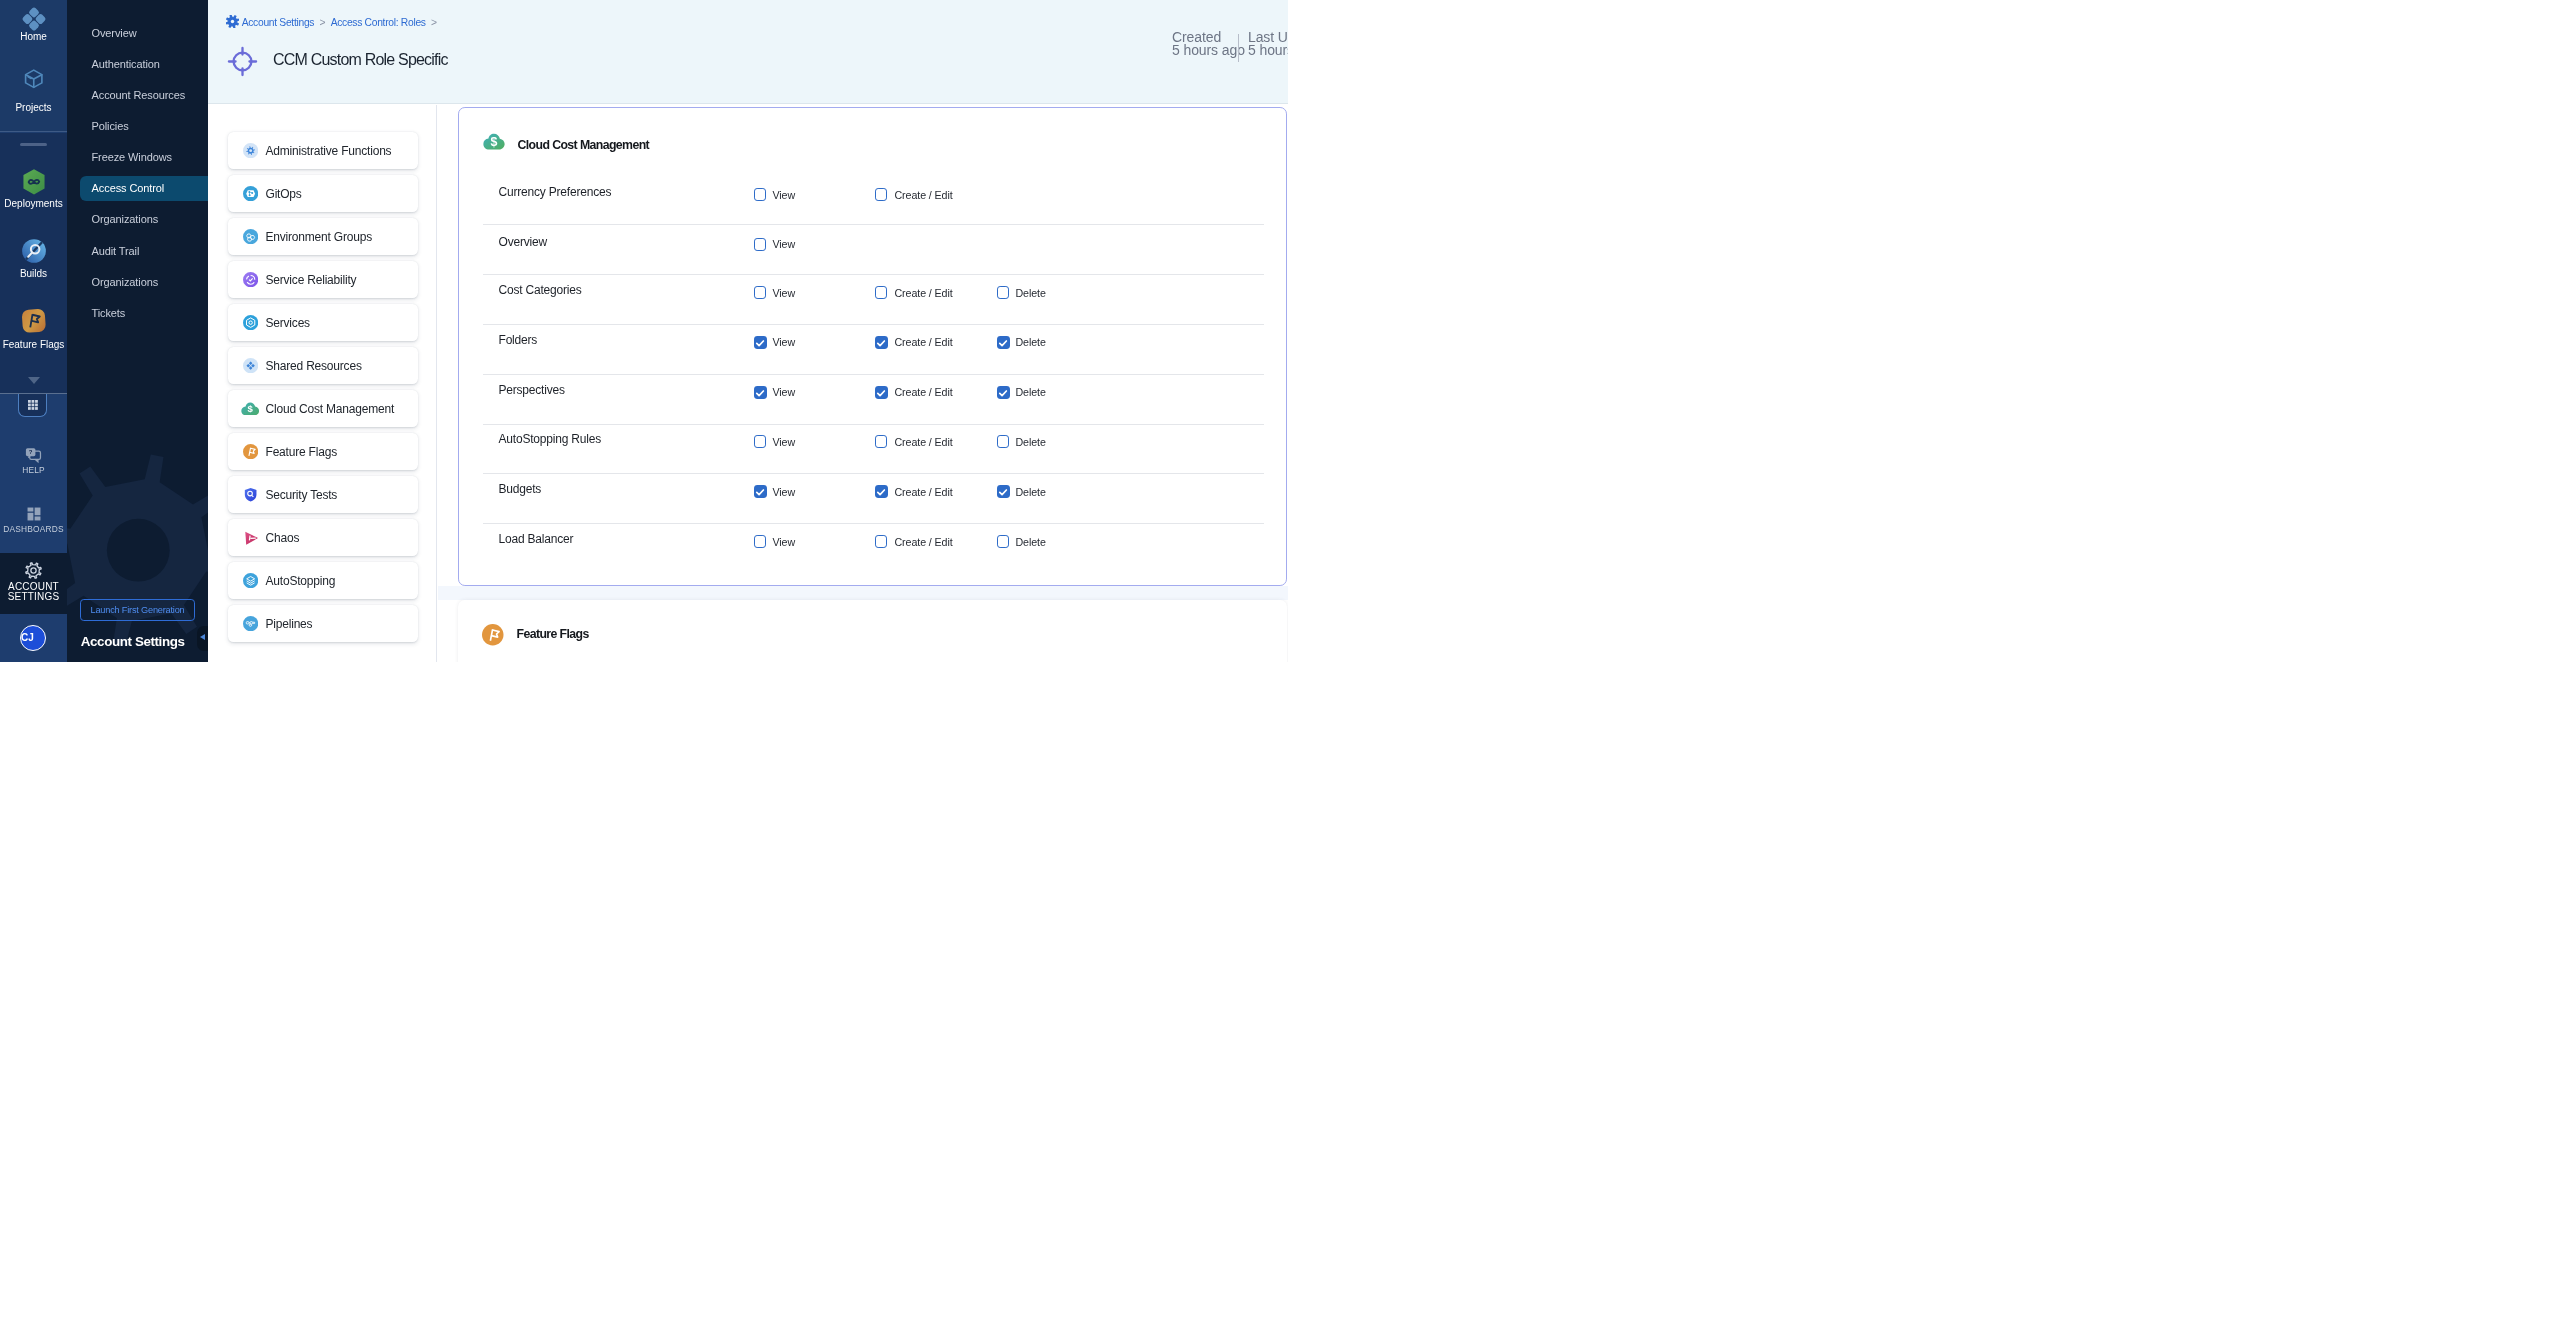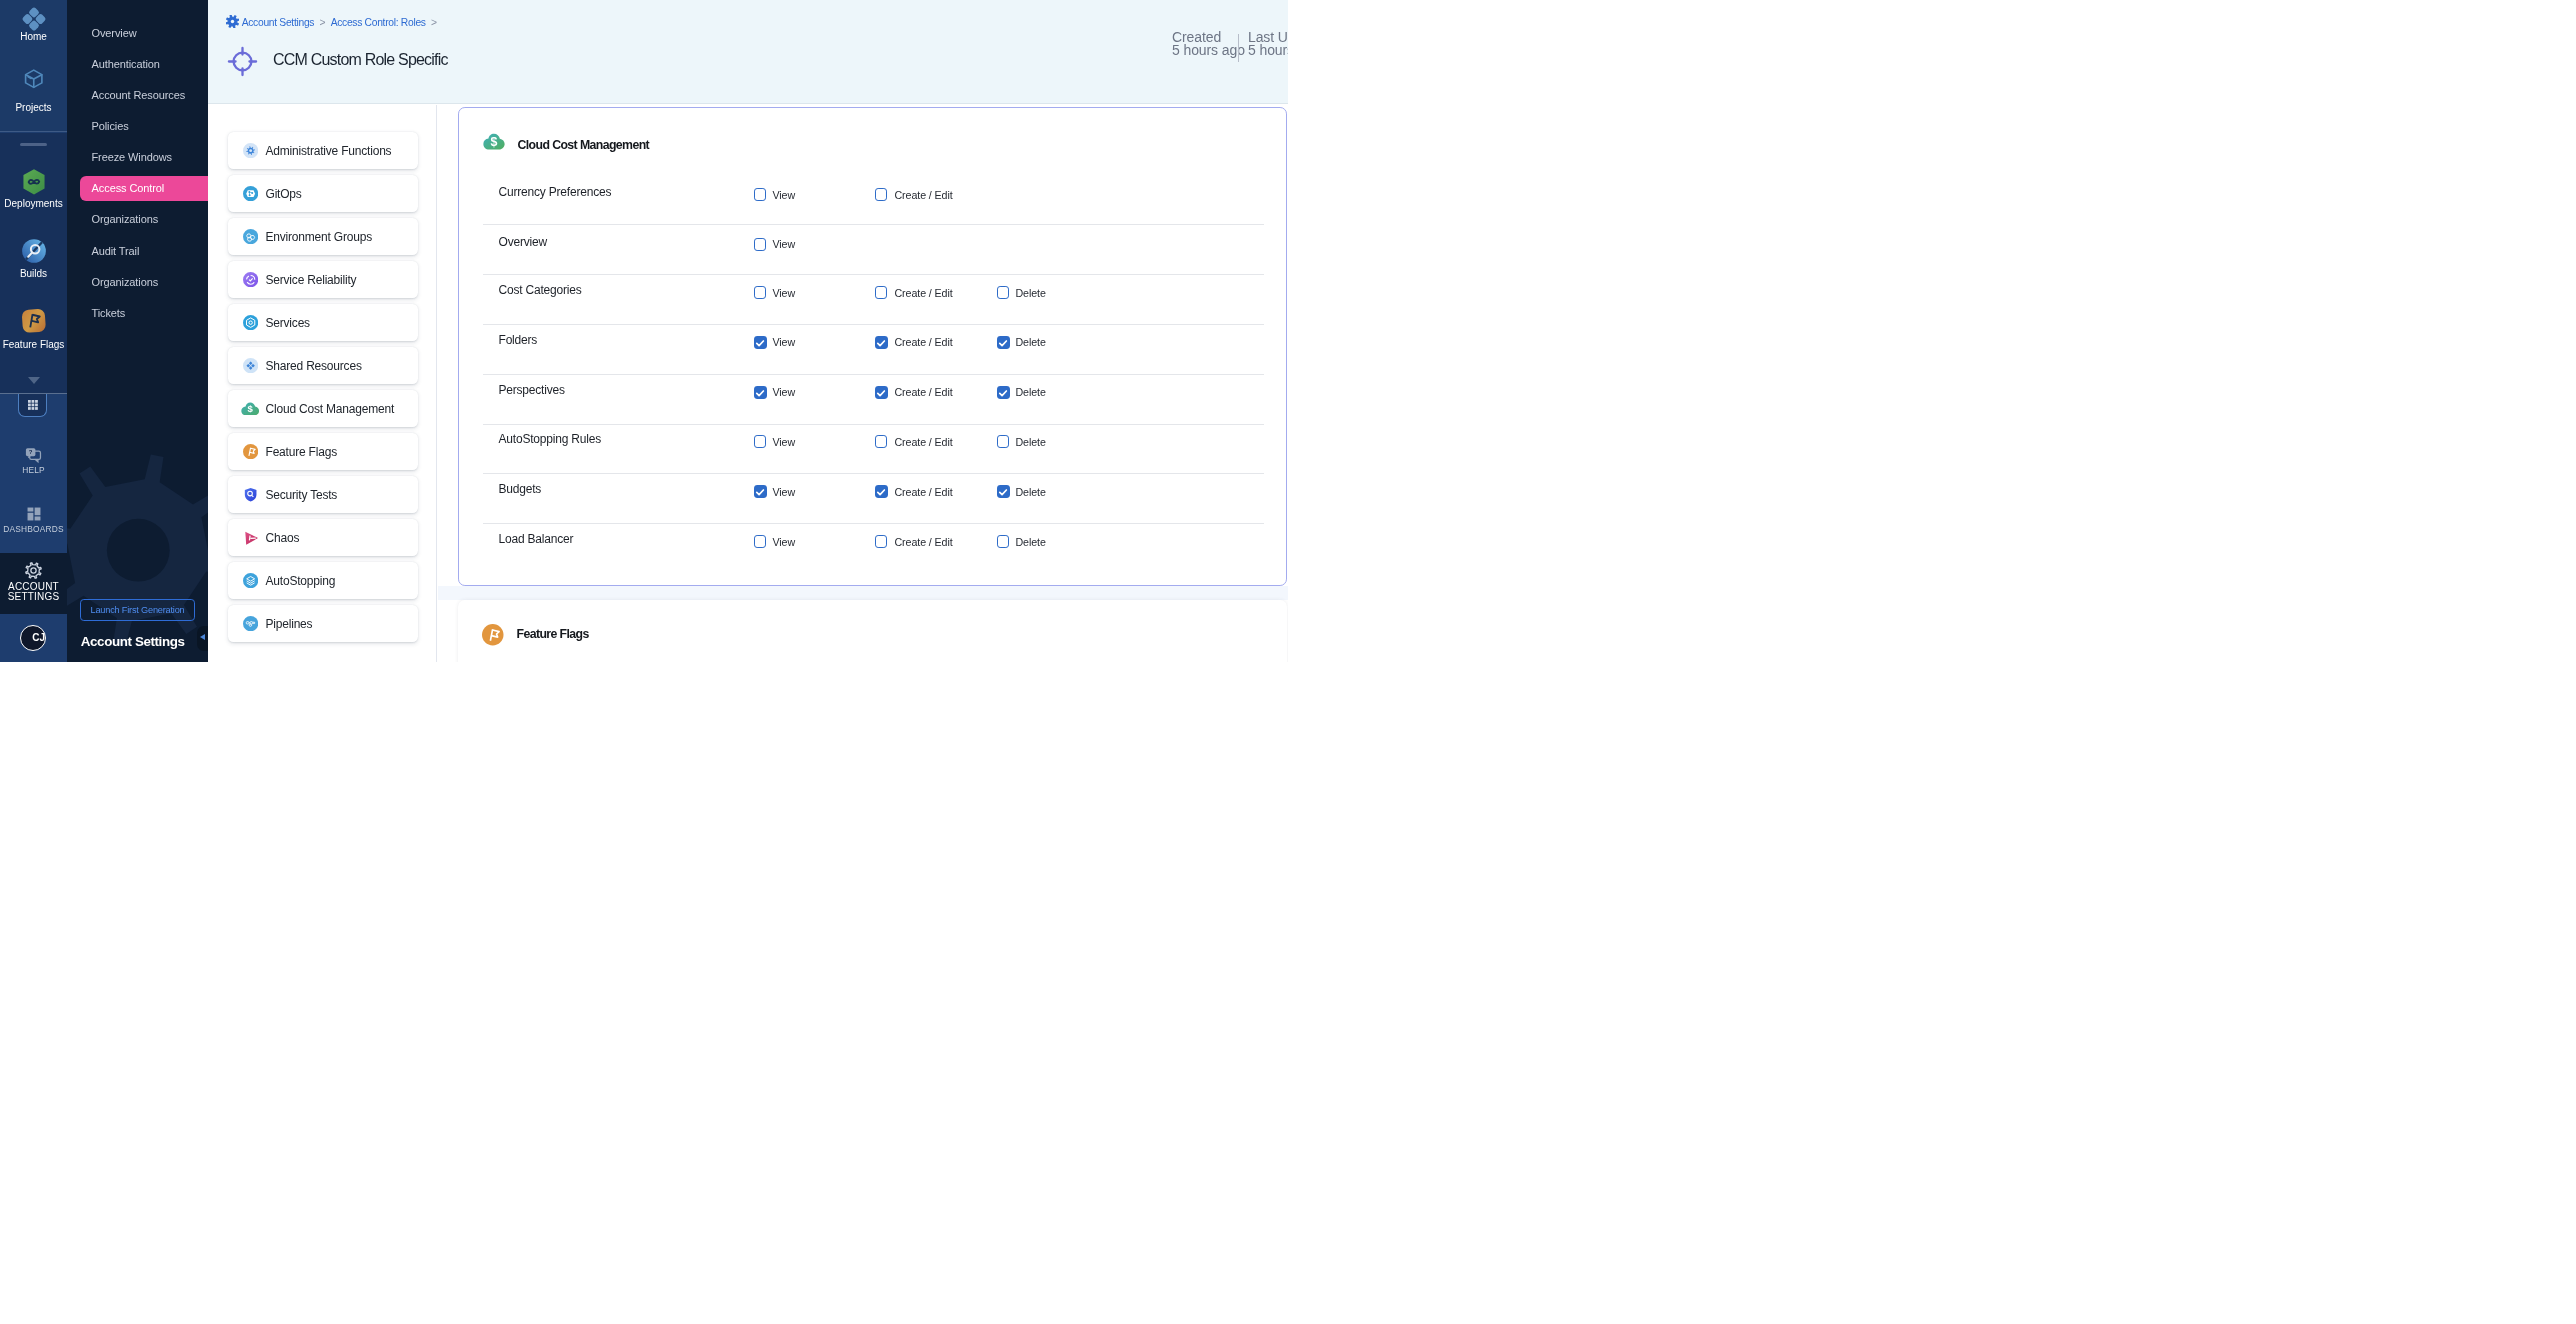--- a/index.html
+++ b/index.html
@@ -9,26 +9,26 @@
 #rail{position:absolute;left:0;top:0;width:67px;height:662px;background:#1e3d6e;z-index:30}
 #rail .secA{position:absolute;left:0;top:0;width:67px;height:132px;background:#1c3a67;border-bottom:0.8px solid #3e5a85}
 #rail .secB{position:absolute;left:0;top:133px;width:67px;height:261px;background:#17305a;border-bottom:0.8px solid #5a6f8f}
 #rail .acct{position:absolute;left:0;top:553px;width:67px;height:61px;background:#0d1c31}
 .ritem{position:absolute;width:67px;text-align:center;color:#fff}
 .rlab{font-size:10px;color:#fff}
 .rlab2{font-size:8.4px;color:#c3cddb;letter-spacing:0.2px}
 #handle{position:absolute;left:20px;top:143px;width:27px;height:3.1px;border-radius:1.5px;background:#4d6287}
 #chev{position:absolute;left:27.6px;top:377px;width:0;height:0;border-left:6.1px solid transparent;border-right:6.1px solid transparent;border-top:7.7px solid #4f6587}
 #gridtab{position:absolute;left:18.4px;top:394px;width:29px;height:23px;border:1.1px solid #4d7fc0;border-top:none;border-radius:0 0 6.9px 6.9px;display:flex;align-items:center;justify-content:center;background:#17305a}
-#avatar{position:absolute;left:20px;top:625px;width:26px;height:26px;border-radius:50%;background:#0f172a;border:1.5px solid #fff;color:#fff;font-weight:bold;font-size:10px;text-align:right;line-height:23px}
+#avatar{position:absolute;left:20px;top:625px;width:26px;height:26px;border-radius:50%;background:#1d4ed8;border:1.5px solid #fff;color:#fff;font-weight:bold;font-size:10px;text-align:left;line-height:23px}
 
 
 #side{position:absolute;left:67px;top:0;width:141px;height:662px;background:#0d1c31;z-index:20;overflow:hidden}
 .mi{position:absolute;left:0;width:141px;height:25px;line-height:25px;padding-left:24.5px;font-size:11px;color:#c9cfdb;white-space:nowrap;letter-spacing:-0.1px}
-.mi.sel{left:12.6px;width:128px;padding-left:12px;background:#ec4899;border-radius:6.1px 0 0 6.1px;color:#fff}
+.mi.sel{left:12.6px;width:128px;padding-left:12px;background:#0c4a6e;border-radius:6.1px 0 0 6.1px;color:#fff}
 #launch{position:absolute;left:13px;top:599px;width:115px;height:22px;border:0.8px solid #2e6cd6;border-radius:3.8px;color:#4f8df0;font-size:9.2px;letter-spacing:-0.2px;text-align:center;line-height:20.7px}
 #sidehead{position:absolute;left:13.8px;top:634px;font-size:13.4px;font-weight:bold;color:#fff;white-space:nowrap;letter-spacing:-0.4px}
 #notch{position:absolute;right:0;top:626px;width:11.5px;height:24.5px;background:#091524;border-radius:6.9px 0 0 6.9px}
 #notch:after{content:"";position:absolute;left:3.1px;top:8.4px;border-top:3.8px solid transparent;border-bottom:3.8px solid transparent;border-right:5.4px solid #4b86d8}
 
 
 #main{position:absolute;left:208px;top:0;right:0;height:662px;background:#fff}
 #header{position:absolute;left:0;top:0;right:0;height:104px;background:#edf6fa;border-bottom:0.8px solid #dce6ec}
 #bc{position:absolute;left:17.6px;top:15.3px;font-size:10.3px;letter-spacing:-0.3px;color:#2e6bd2;white-space:nowrap}
 #bc .sep{color:#8a93a5;padding:0 5.4px}

